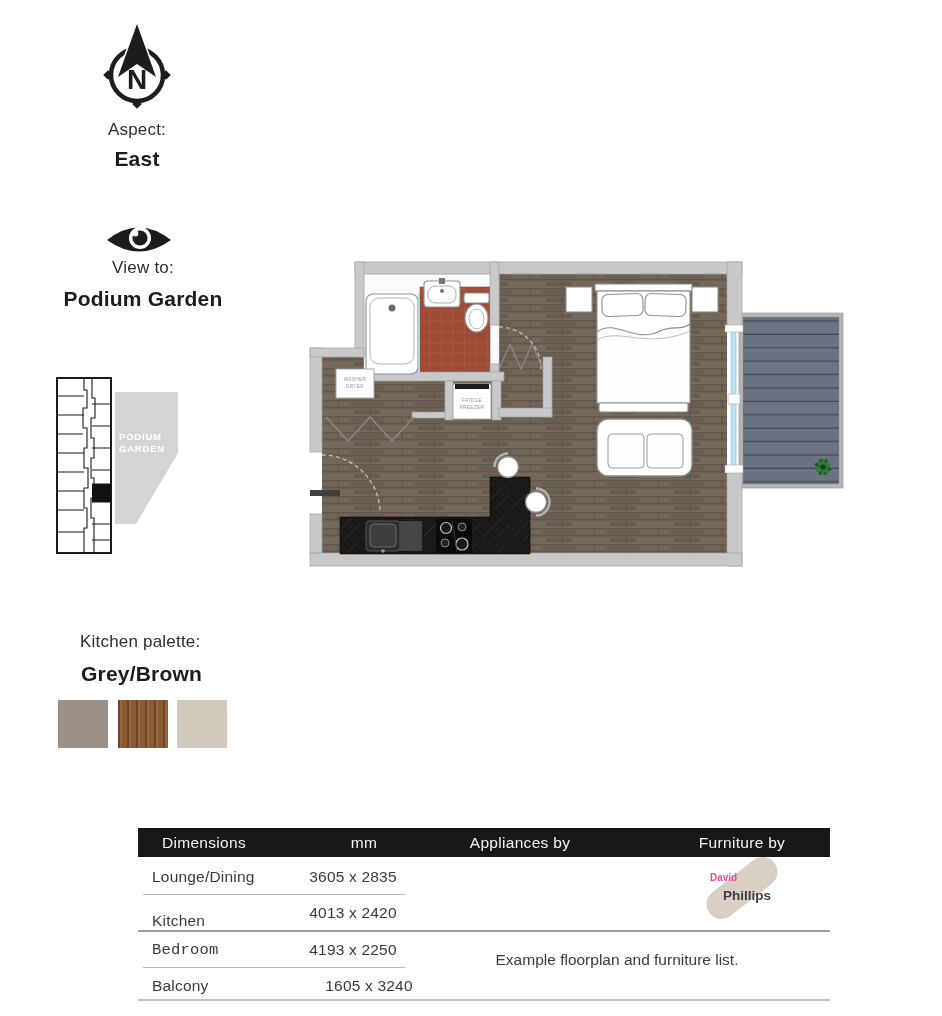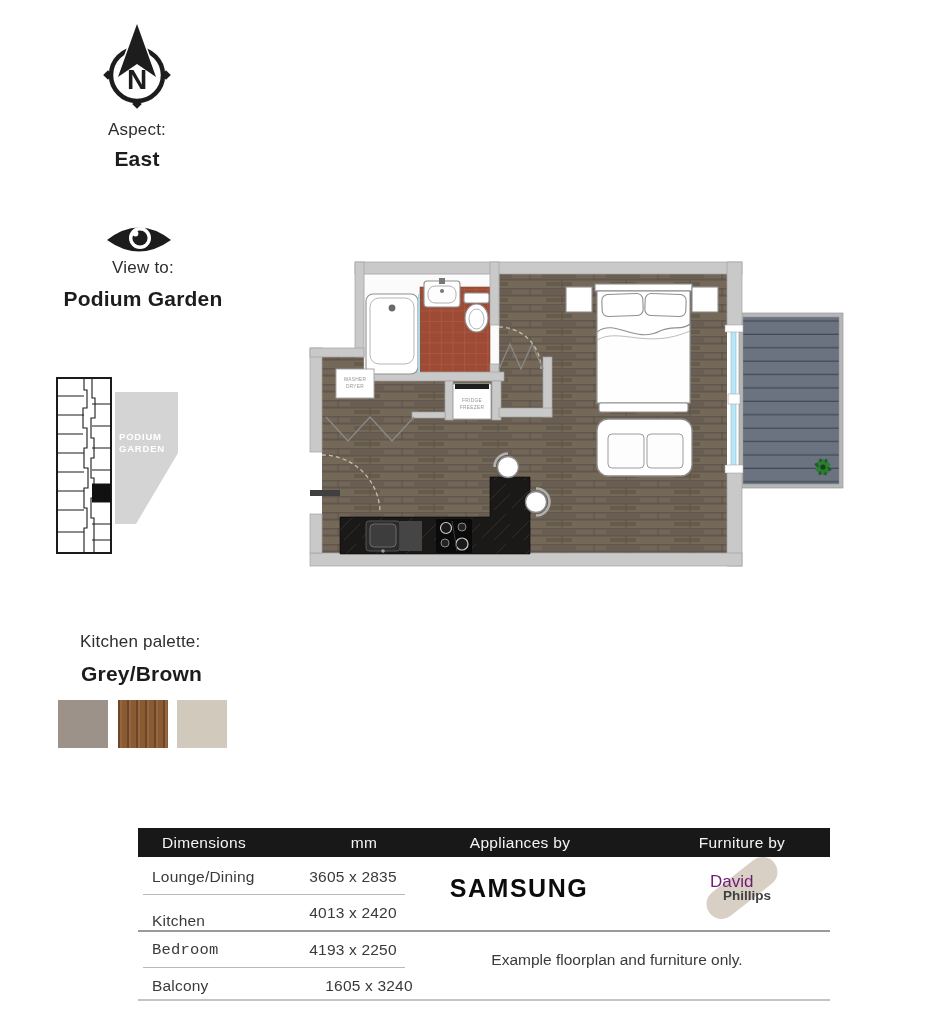--- a/index.html
+++ b/index.html
@@ -17,21 +17,21 @@
   
   .thead{position:absolute;left:138px;top:828px;width:692px;height:29px;background:#181818;}
   .th{position:absolute;top:0;height:29px;line-height:29px;font-size:15.5px;color:#f4f4f4;letter-spacing:.3px;}
   .trow{position:absolute;height:20px;line-height:20px;font-size:15.5px;color:#3a3a3a;letter-spacing:.2px;}
   .tline{position:absolute;}
   .samsung{position:absolute;left:519px;top:874px;transform:translateX(-50%);
      font-size:25px;font-weight:800;letter-spacing:1.5px;color:#0c0c0c;white-space:nowrap;}
   .dp-wrap{position:absolute;left:700px;top:856px;width:92px;height:64px;}
   .dp-pill{position:absolute;left:1px;top:17px;width:82px;height:30px;border-radius:16px;
      background:#d9d0c5;transform:rotate(-38deg);}
-  .dp-t1{position:absolute;left:10px;top:16px;font-size:17px;font-weight:normal;color:#701a75;}
+  .dp-t1{position:absolute;left:10px;top:16px;font-size:10px;font-weight:bold;color:#ec4899;}
   .dp-t2{position:absolute;left:23px;top:32px;font-size:13.5px;font-weight:bold;color:#404040;}
   .note{position:absolute;left:617px;transform:translateX(-50%);font-size:15.5px;color:#3a3a3a;white-space:nowrap;}
   svg{position:absolute;overflow:visible;}
   .w{fill:#c9c9c9;stroke:#a2a2a2;stroke-width:.7;}
   .fixt{fill:#fff;stroke:#8f8f8f;stroke-width:1.1;}
   .dash{fill:none;stroke:#cdbfa4;stroke-width:1.3;stroke-dasharray:4 3;}
   .zig{fill:none;stroke:#8a8a8a;stroke-width:1.3;}
   .planlbl{font-size:4.8px;fill:#969696;letter-spacing:.3px;text-anchor:middle;font-family:"Liberation Sans",sans-serif;}
 </style>
 </head>
@@ -247,23 +247,22 @@
   <div class="trow" style="left:152px;top:940px;font-family:Liberation Mono, monospace;">Bedroom</div>
   <div class="trow ctr" style="left:353px;top:940px;">4193 x 2250</div>
   <div class="trow" style="left:152px;top:976px;">Balcony</div>
   <div class="trow ctr" style="left:369px;top:976px;">1605 x 3240</div>
 
   <div class="tline" style="left:143px;top:894px;width:262px;height:1px;background:#b9b9b9;"></div>
   <div class="tline" style="left:138px;top:930px;width:692px;height:2px;background:#9a9a9a;"></div>
   <div class="tline" style="left:143px;top:967px;width:262px;height:1px;background:#b9b9b9;"></div>
   <div class="tline" style="left:138px;top:999px;width:692px;height:2px;background:#c4c4c4;"></div>
 
-  <div class="samsung">SAMSUNG</div>
 
   <div class="dp-wrap">
     <div class="dp-pill"></div>
     <div class="dp-t1">David</div>
     <div class="dp-t2">Phillips</div>
   </div>
 
-  <div class="note" style="top:951px;">Example floorplan and furniture only.</div>
+  <div class="note" style="top:951px;">Example floorplan and furniture list.</div>
 
 </div>
 
 </body></html>

